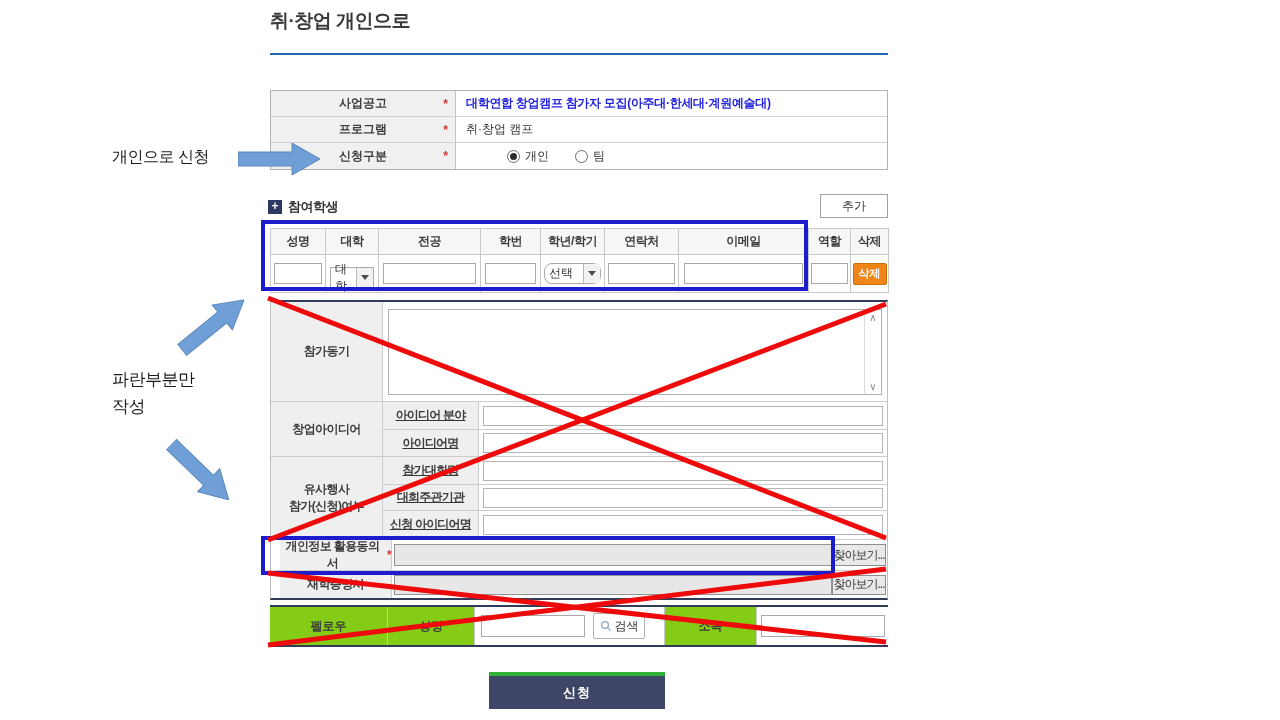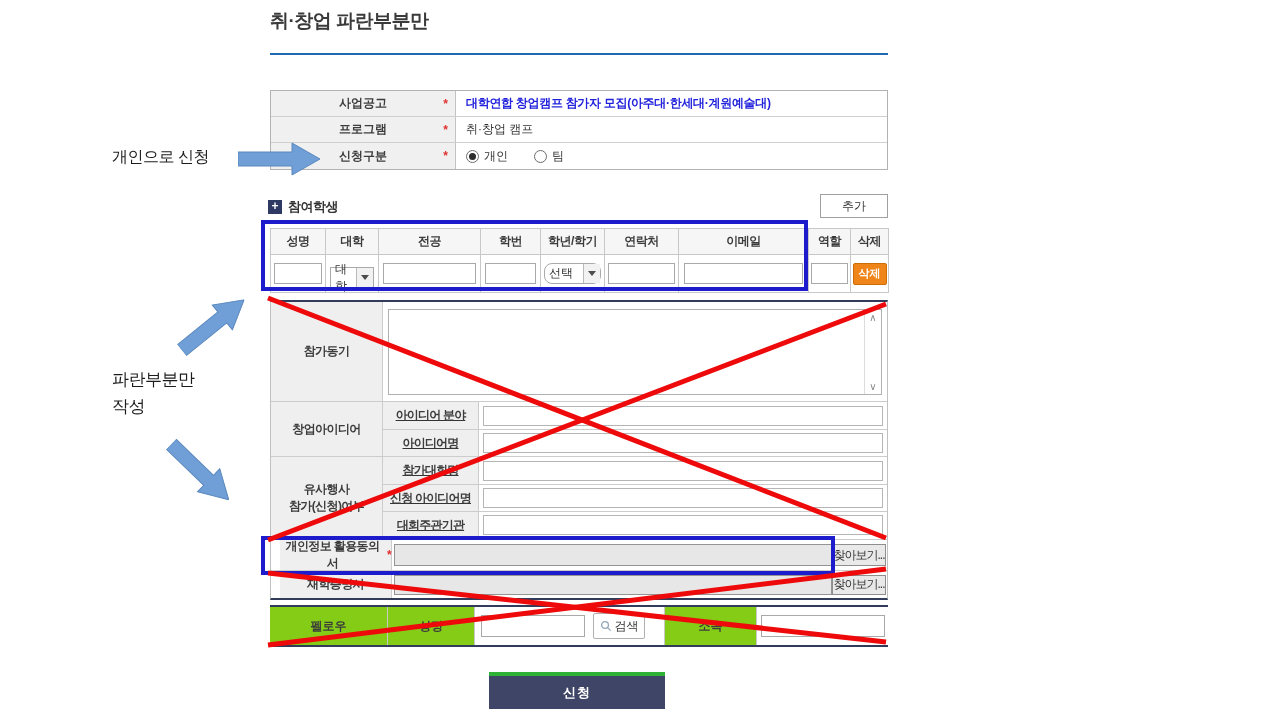--- a/index.html
+++ b/index.html
@@ -8,21 +8,21 @@
   .stage { position:relative; width:1280px; height:720px; background:#fff; overflow:hidden; }
   .abs { position:absolute; }
 
   
   .page-title { left:270px; top:8px; font-size:19px; font-weight:bold; color:#3a3a3a; letter-spacing:-0.5px; }
   .title-rule { left:270px; top:53px; width:618px; height:2px; background:#2068b0; }
 
   
   .info-table { left:270px; top:90px; width:618px; border:1px solid #b2b2b2; background:#fff; }
   .info-row { display:flex; height:26px; border-bottom:1px solid #cfcfcf; }
-  .info-row:last-child { border-bottom:none; }
+  .info-row:last-child { border-bottom:none;gap:41px; }
   .info-label { position:relative; width:185px; background:#f0f0f0; border-right:1px solid #c3c3c3;
                 display:flex; align-items:center; justify-content:center;
                 font-size:12px; font-weight:bold; color:#3c3c3c; }
   .req { position:absolute; right:7px; top:6px; color:#e03131; font-size:12px; font-weight:bold; }
   .info-value { flex:1; display:flex; align-items:center; padding-left:10px; font-size:12px; color:#333; }
   .info-value.link { color:#2222dd; font-weight:bold; letter-spacing:-0.3px; }
 
   
   .radio-group { display:flex; align-items:center; gap:26px; }
   .radio-opt { display:flex; align-items:center; gap:5px; font-size:12px; color:#333; }
@@ -108,21 +108,21 @@
   .hl-1 { left:261px; top:220px; width:547px; height:71px; }
   .hl-2 { left:261px; top:536px; width:574px; height:39px; }
   .arrow-svg { z-index:10; pointer-events:none; }
   .cross-overlay { left:0; top:0; width:1280px; height:720px; z-index:20; pointer-events:none; }
 </style>
 </head>
 <body>
 
 <div class="stage">
 
-  <div class="abs page-title">취·창업 파란부분만</div>
+  <div class="abs page-title">취·창업 개인으로</div>
   <div class="abs title-rule"></div>
 
   <div class="abs info-table">
     <div class="info-row">
       <div class="info-label">
         <span>사업공고</span>
         <span class="req">*</span>
       </div>
       <div class="info-value link">대학연합 창업캠프 참가자 모집(아주대·한세대·계원예술대)</div>
     </div>
@@ -246,28 +246,28 @@
         <span>유사행사</span>
         <span>참가(신청)여부</span>
       </div>
       <div class="subcol">
         <div class="subrow" style="height:28px;">
           <div class="sublabel">참가대회명</div>
           <div class="subinput">
               <input class="line-in" style="">
             </div>
         </div>
+        <div class="subrow" style="height:26px;">
+          <div class="sublabel">대회주관기관</div>
+          <div class="subinput">
+              <input class="line-in" style="">
+            </div>
+        </div>
         <div class="subrow" style="height:27px;">
           <div class="sublabel">신청 아이디어명</div>
-          <div class="subinput">
-              <input class="line-in" style="">
-            </div>
-        </div>
-        <div class="subrow" style="height:26px;">
-          <div class="sublabel">대회주관기관</div>
           <div class="subinput">
               <input class="line-in" style="">
             </div>
         </div>
       </div>
     </div>
 
     <div class="band filerow" style="height:31px;">
       <div class="flabel" style="height:100%; flex-direction:row; gap:2px;">
         <span>개인정보 활용동의서</span>

